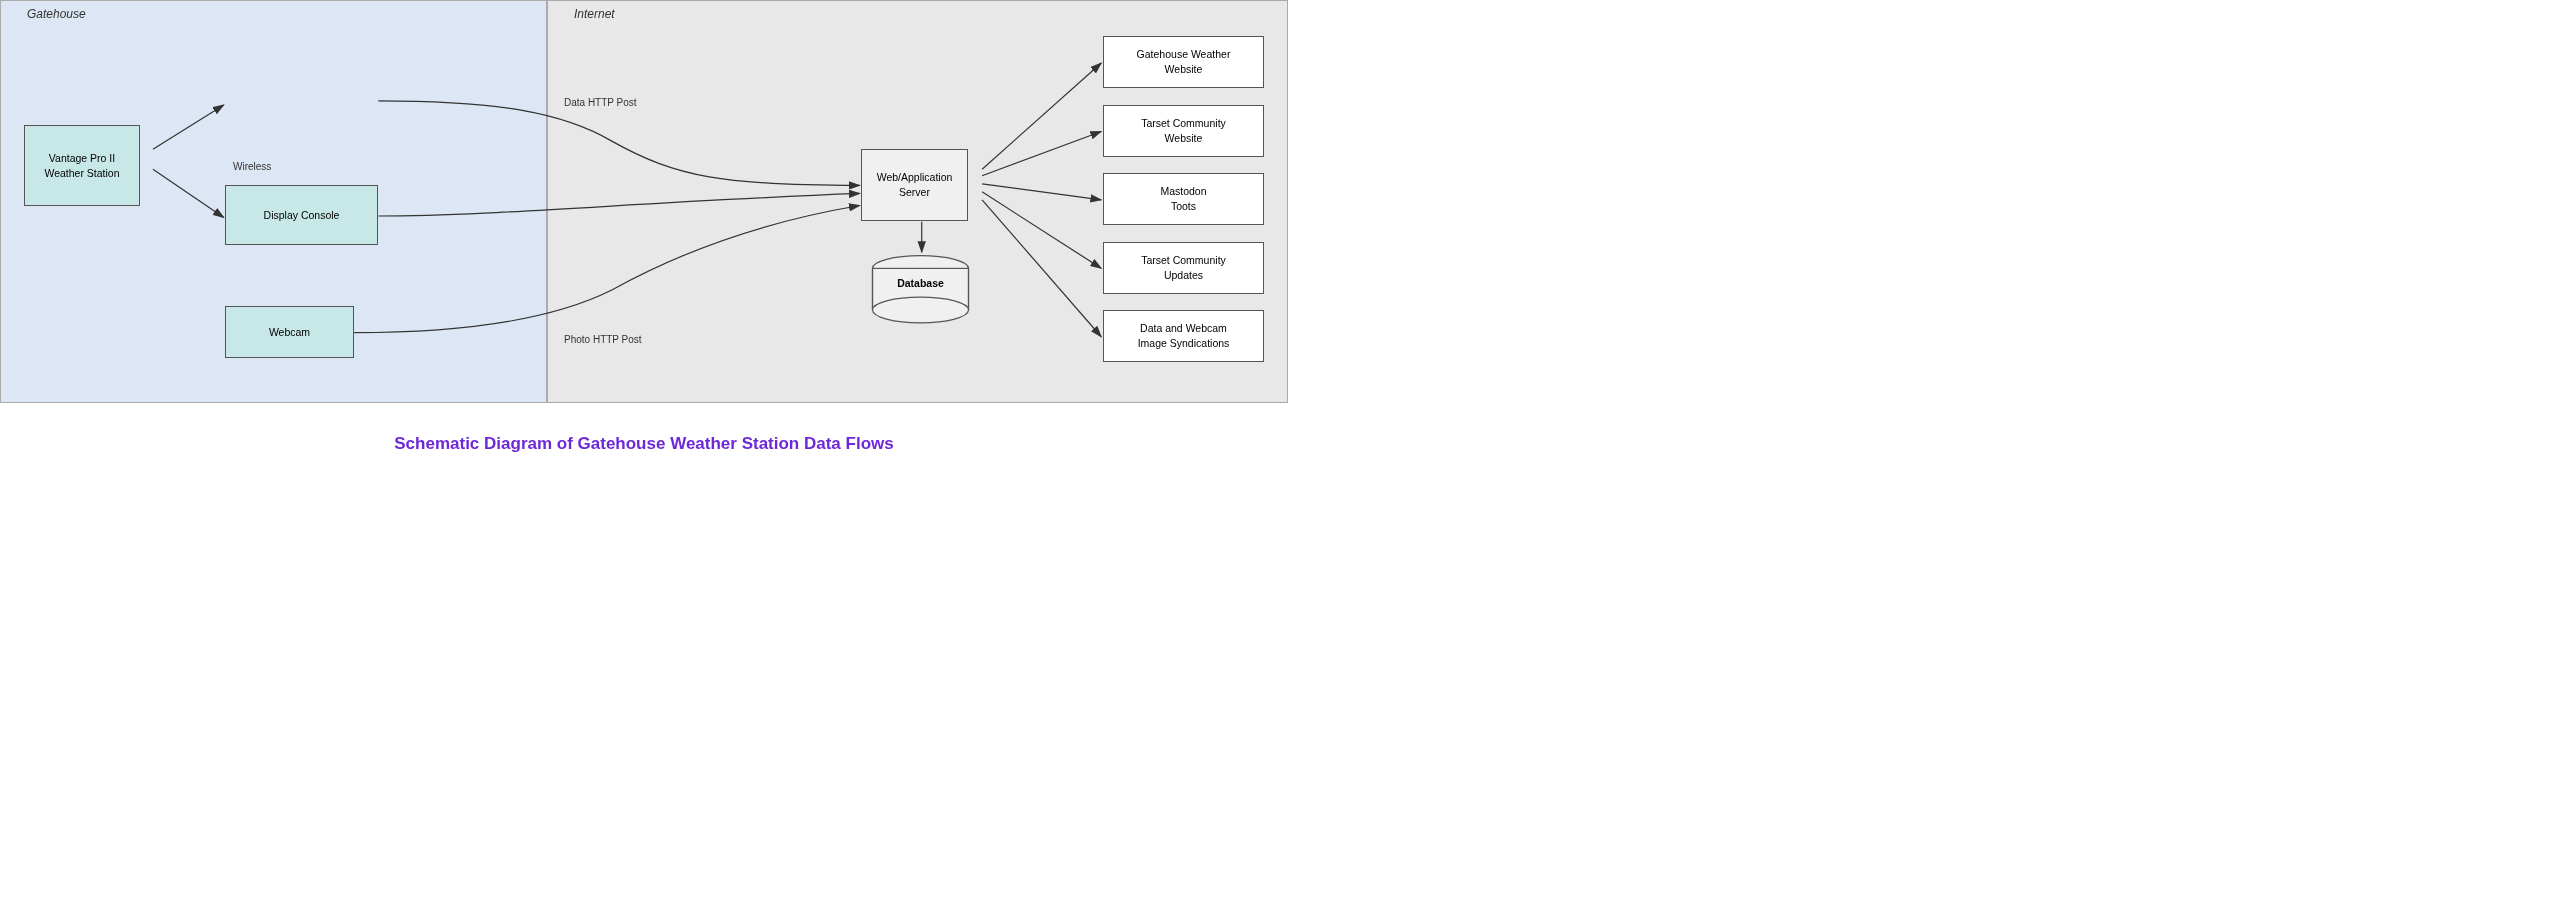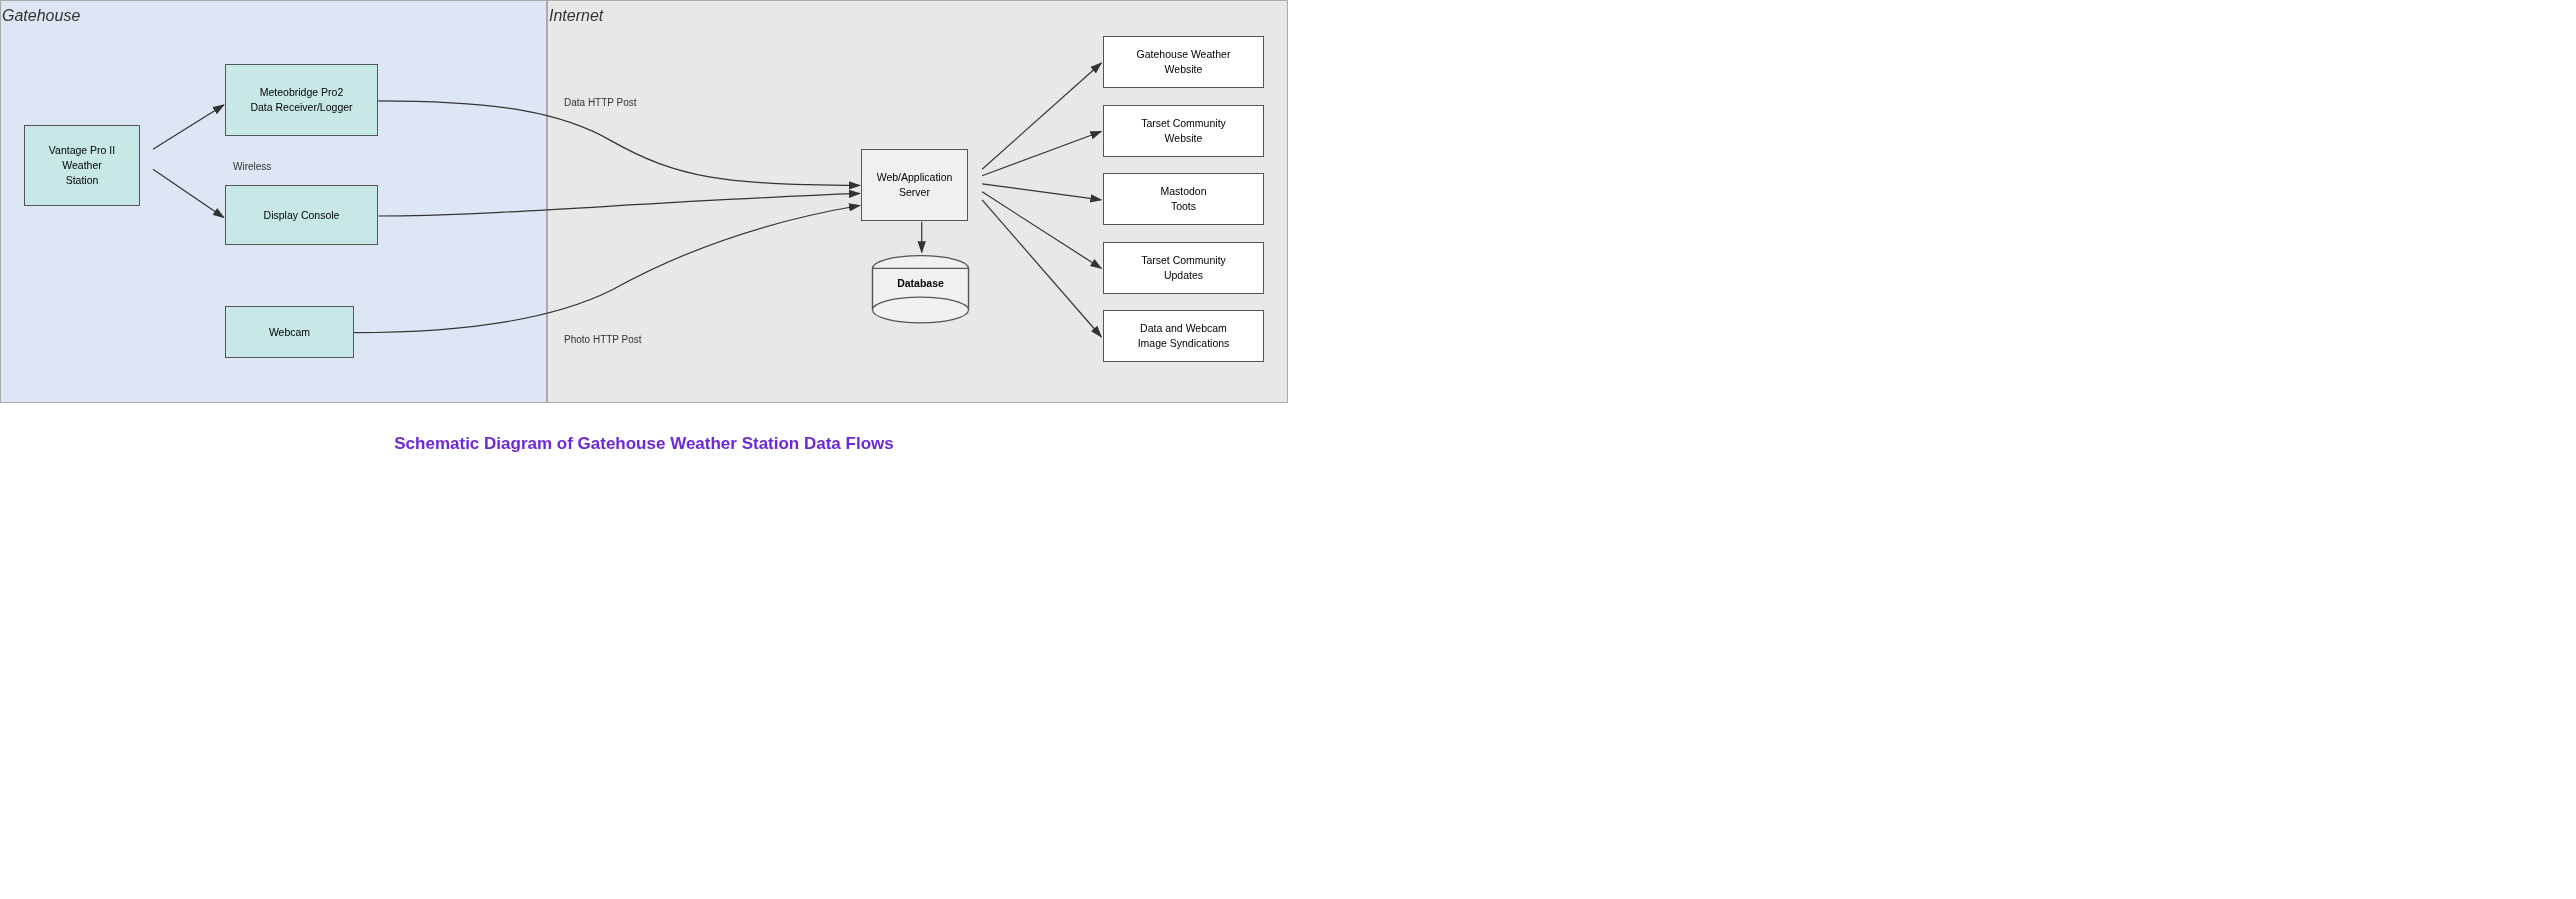--- a/index.html
+++ b/index.html
@@ -33,37 +33,37 @@
       top: 0;
       width: 741px;
       height: 403px;
       background: #e8e8e8;
       border: 0.8px solid #aaa;
     }
 
     .section-label {
       position: absolute;
       top: 6.4px;
-      left: 1px;
+      left: 26px;
       font-style: italic;
-      font-size: 16px;
+      font-size: 12px;
       color: #333;
     }
 
     .box {
       position: absolute;
       border: 1.2px solid #555;
       background: #c8e8e8;
       display: flex;
       align-items: center;
       justify-content: center;
       text-align: center;
       font-size: 10.5px;
       line-height: 1.4;
-      padding: 21px;
+      padding: 14px;
     }
 
     .box-white {
       background: #fff;
     }
 
     
     #vantage-pro {
       left: 24px;
       top: 125px;
@@ -168,24 +168,20 @@
   <div class="gatehouse-section">
     <span class="section-label">Gatehouse</span>
   </div>
   <div class="internet-section">
     <span class="section-label">Internet</span>
   </div>
 
   <div class="box" id="vantage-pro">
     <span style="white-space:pre-line">Vantage Pro II
 Weather Station</span>
-  </div>
-  <div class="box" id="meteobridge">
-    <span style="white-space:pre-line">Meteobridge Pro2
-Data Receiver/Logger</span>
   </div>
   <div class="box" id="display-console">
     <span>Display Console</span>
   </div>
   <div class="box" id="webcam">
     <span>Webcam</span>
   </div>
 
   <div class="box box-white" id="web-server" style="left: 861px; top: 149px; width: 107px; height: 72px; position: absolute;">
     <span style="white-space:pre-line">Web/Application

